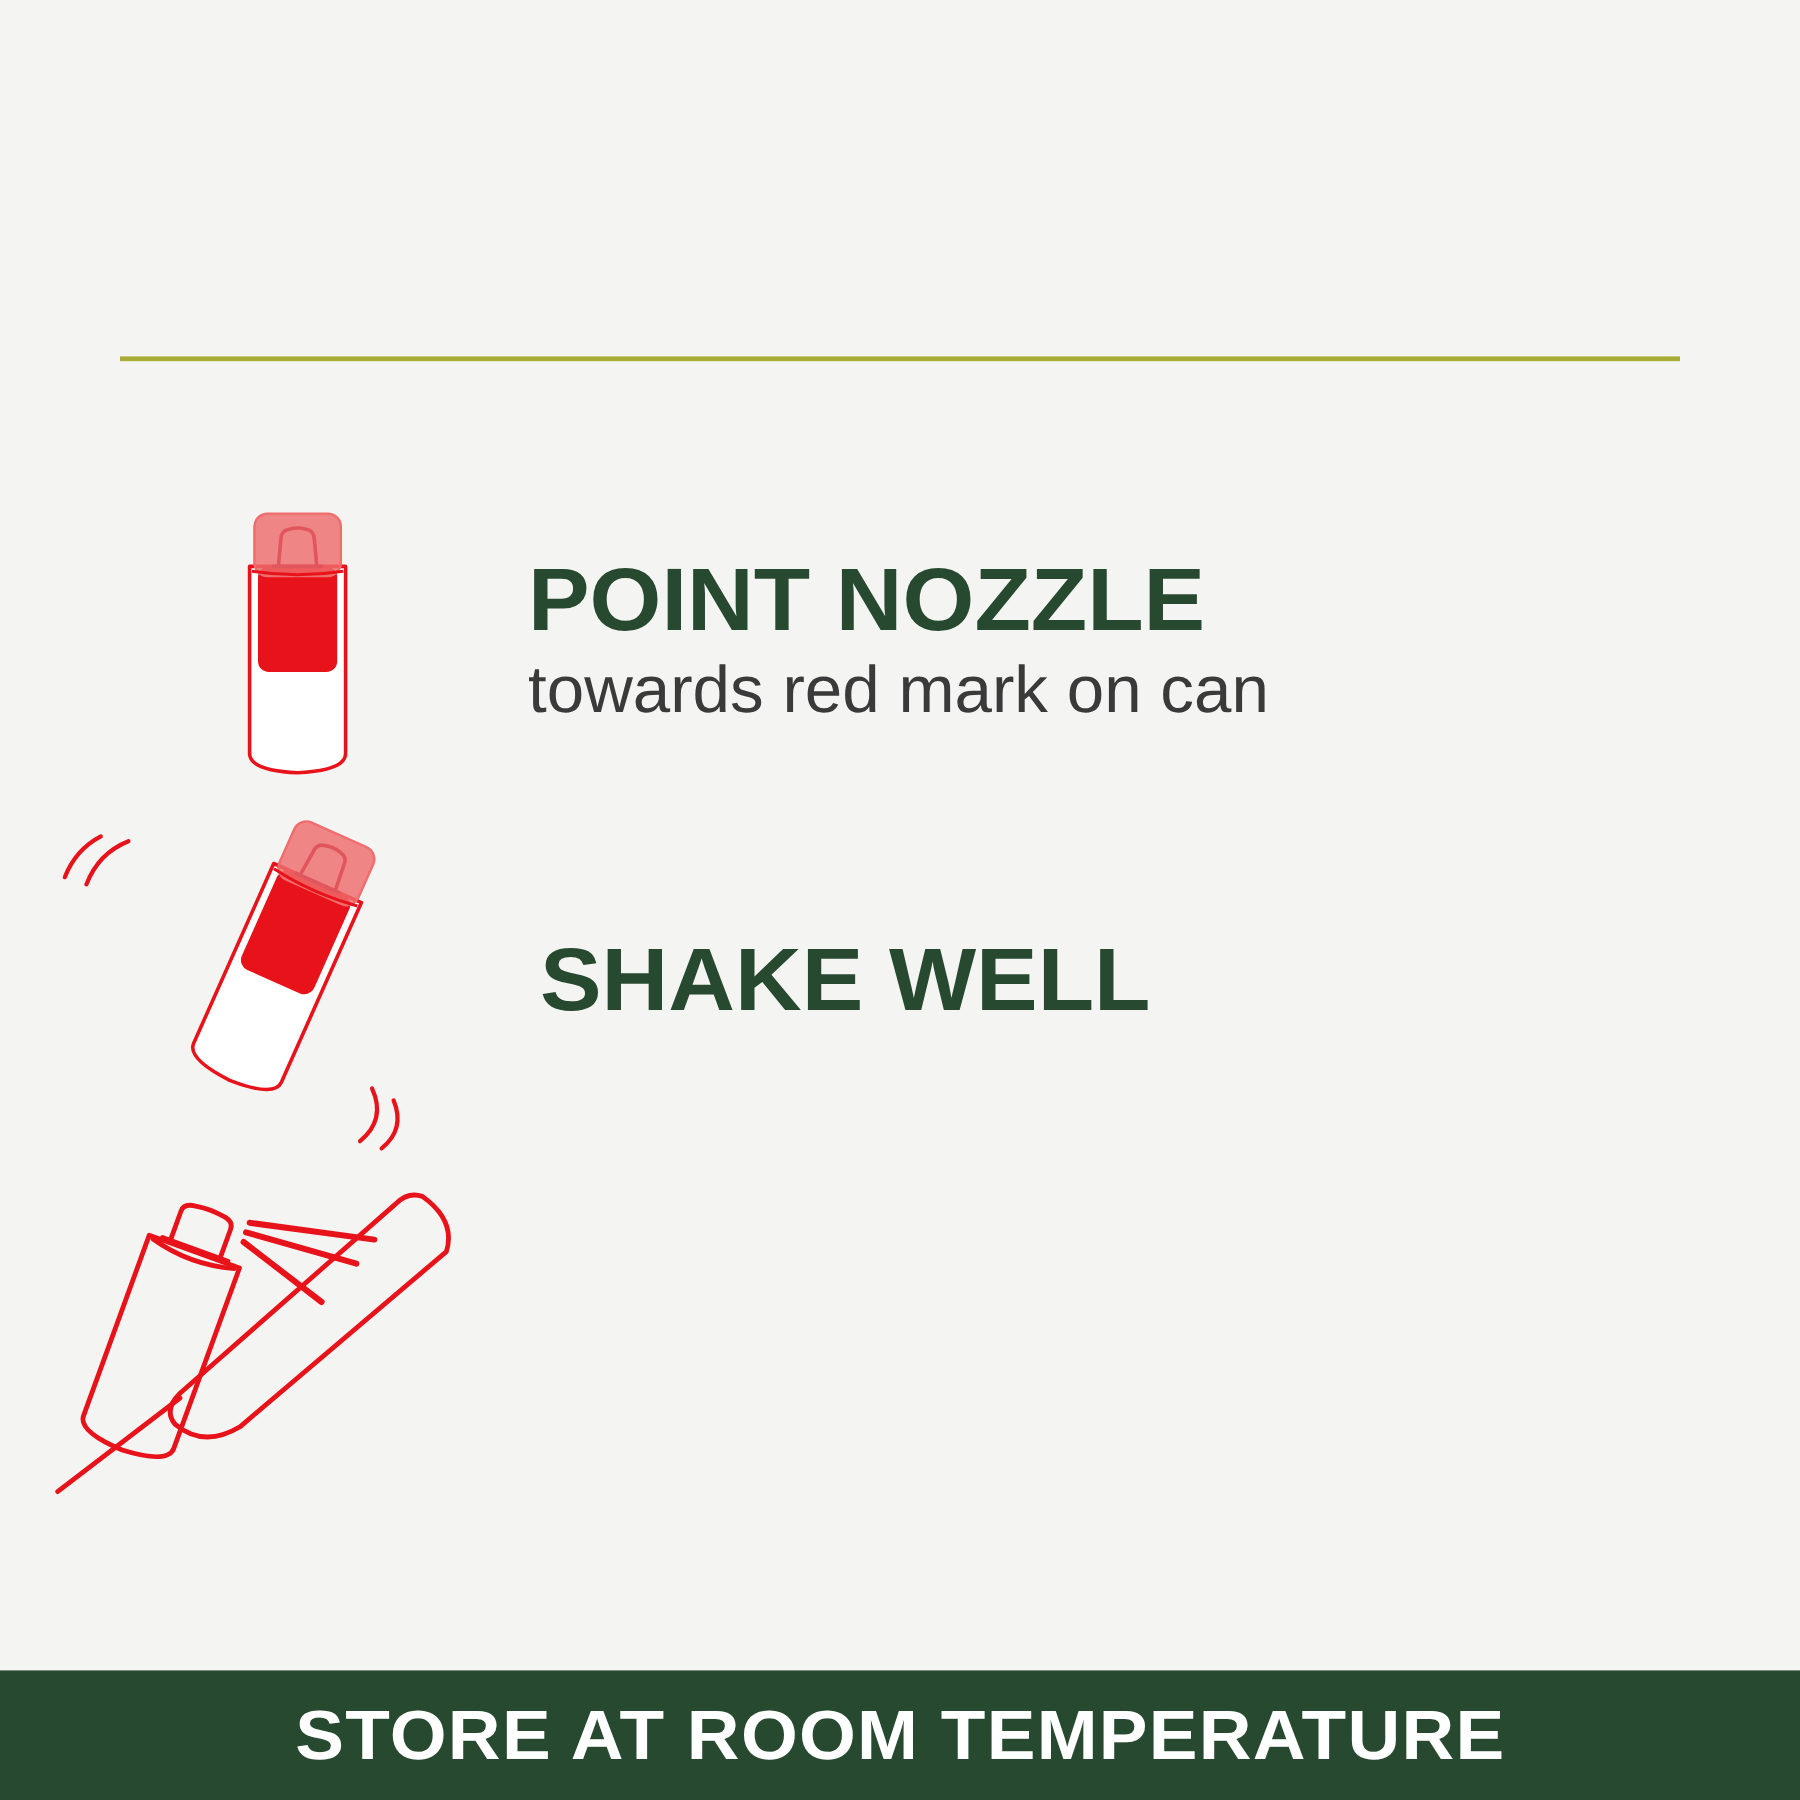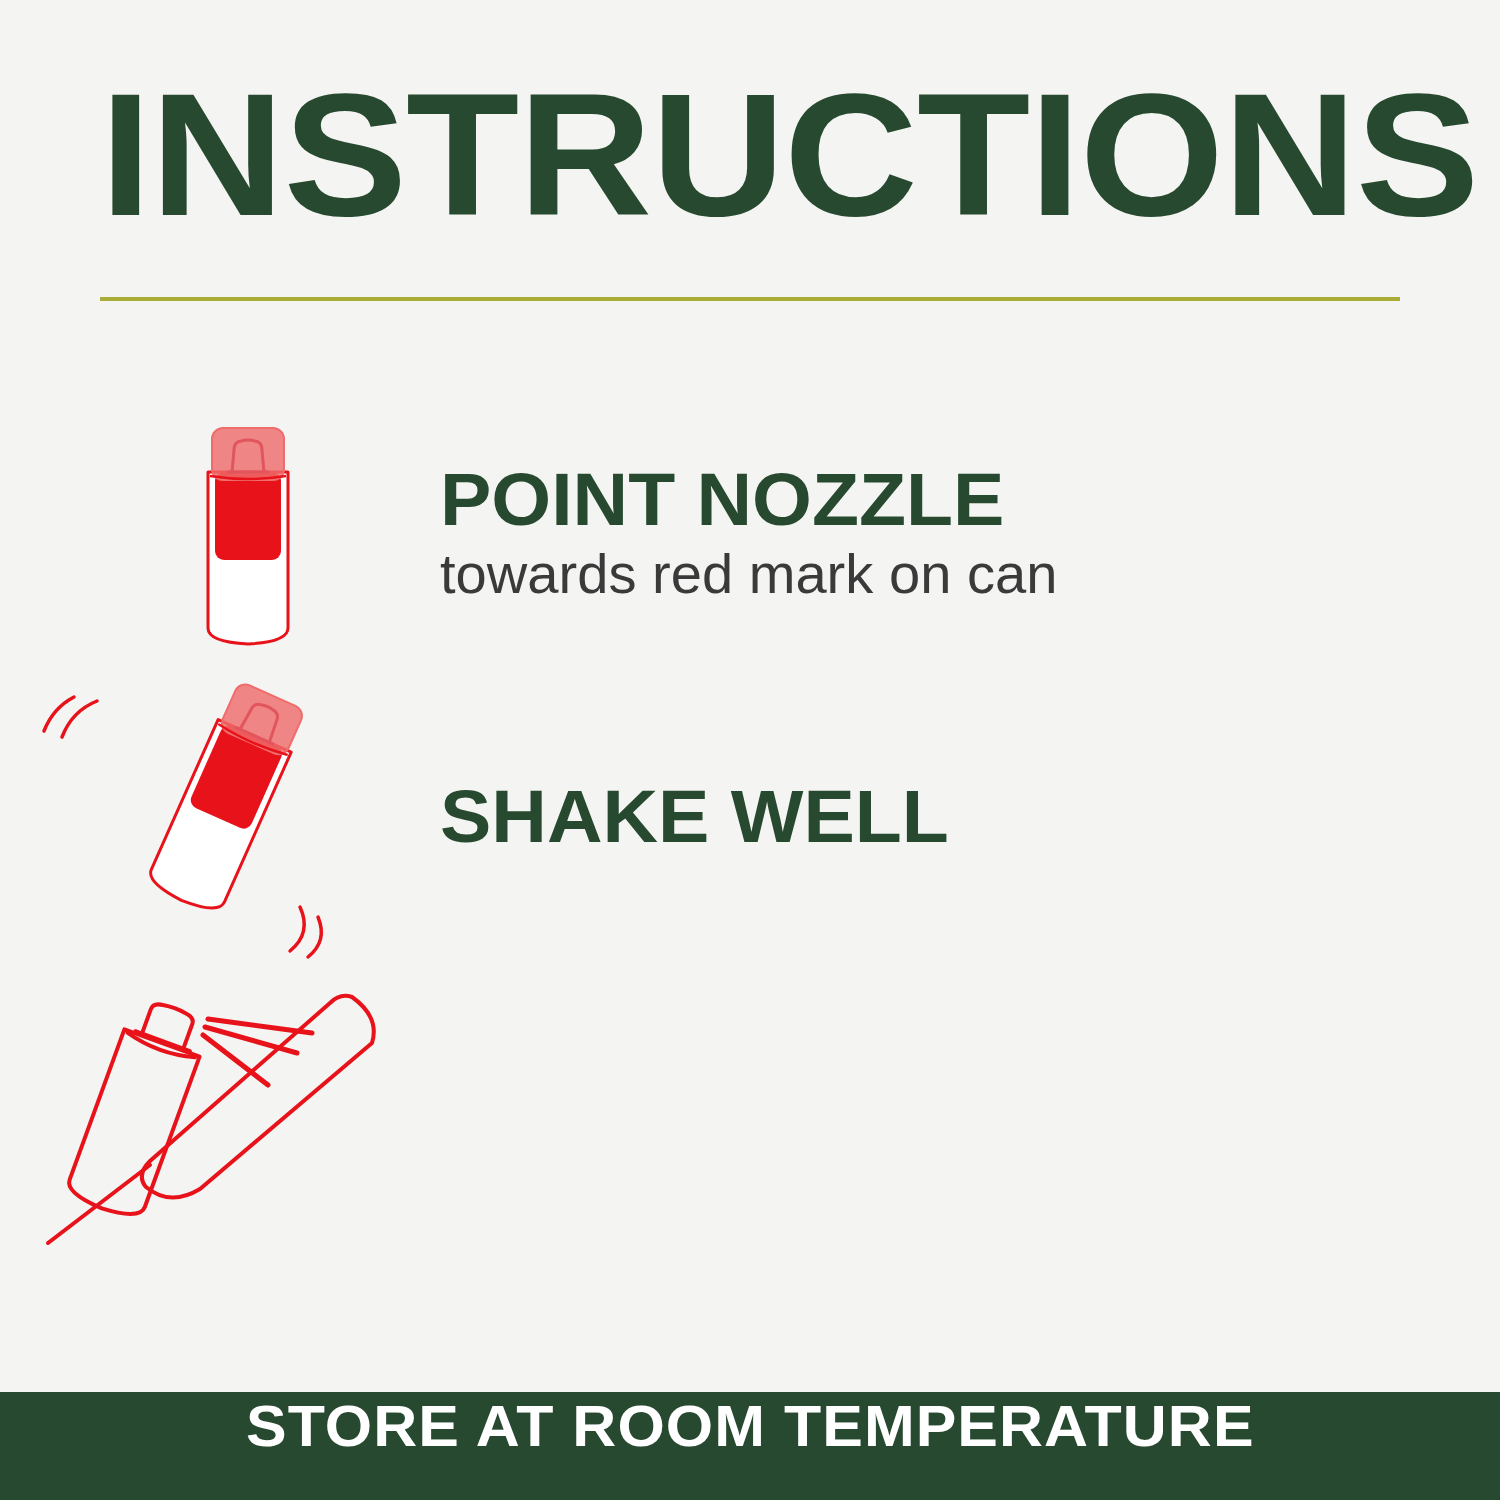--- a/index.html
+++ b/index.html
@@ -91,60 +91,58 @@
     white-space: pre-line;
     transform: scaleX(1.02);
     transform-origin: left center;
   }
 
   
   .step-1 { height: 270px; }
   .step-1 .step-icon { width: 430px; height: 250px; }
   .step-1 .step-text { padding-left: 10px; }
 
-  .step-2 { height: 300px; }
+  .step-2 { height: 300px; margin-left: 10px; }
   .step-2 .step-icon { width: 430px; height: 290px; }
   .step-2 .step-text { padding-left: 10px; }
 
   .step-3 { height: 300px; }
   .step-3 .step-icon { width: 430px; height: 290px; }
   .step-3 .step-text { padding-left: 10px; }
 
   
   .footer-banner {
     position: absolute;
     left: 0;
     bottom: 0;
     width: 1500px;
     height: 108px;
     background: #27492f;
     display: flex;
+    align-items: center;
     justify-content: center;
   }
   .footer-text {
     font-family: "Liberation Sans Narrow", "Liberation Sans", sans-serif;
     font-weight: 700;
     font-size: 58px;
     letter-spacing: 1px;
     color: #ffffff;
     margin: 0;
     white-space: nowrap;
     transform: scaleX(1.05);
   }
 
   svg { display: block; overflow: visible; }
 </style>
 </head>
 <body>
 
 <div id="page">
 
-  <div class="title-block">
-    <h1 class="page-title">INSTRUCTIONS</h1>
-  </div>
   <div class="title-rule"></div>
 
   <div class="steps">
 
     <div class="step step-1">
       <div class="step-icon">
         <svg width="430" height="250" viewBox="0 0 430 250">
 
           <path d="M208 62 L208 218 Q208 232 248 234 Q288 232 288 218 L288 62 Z" fill="#ffffff" stroke="#e8131a" stroke-width="3" stroke-linejoin="round"></path>
 

